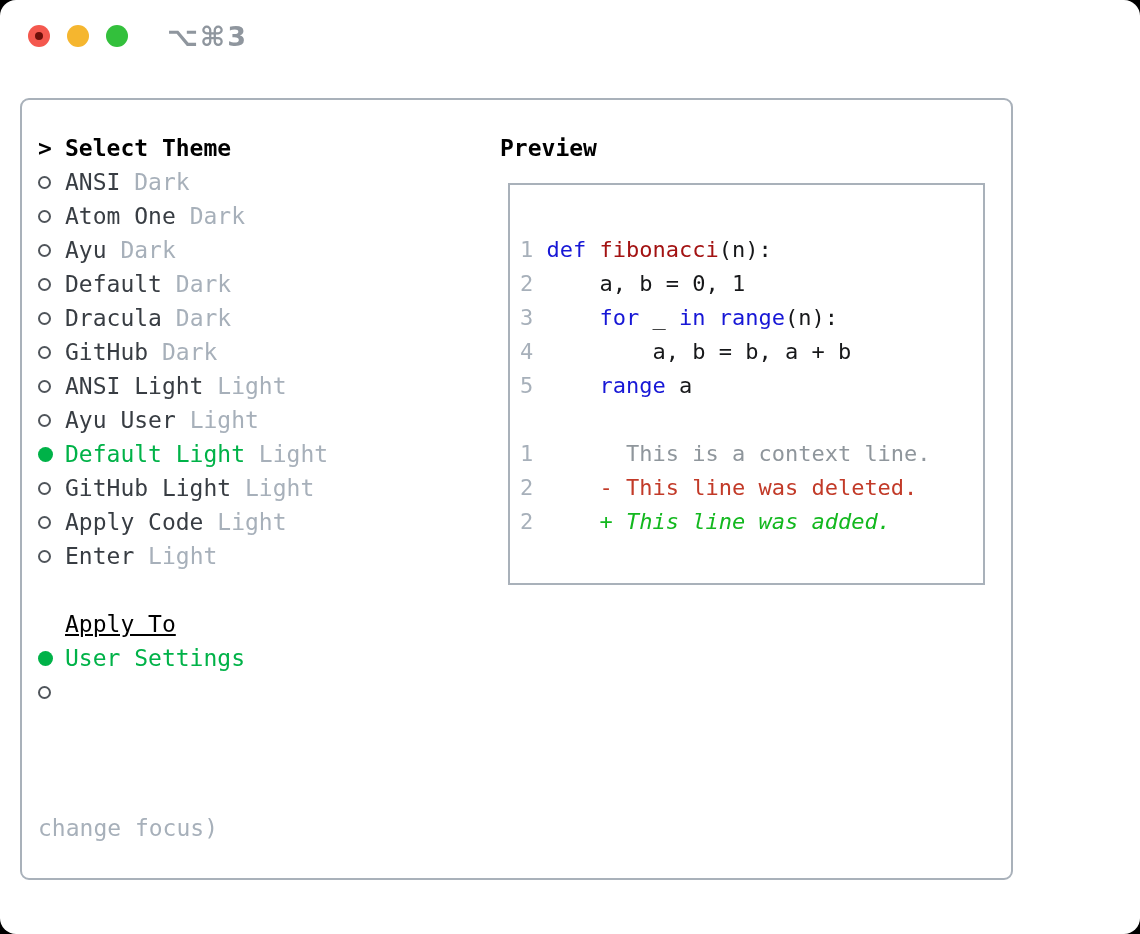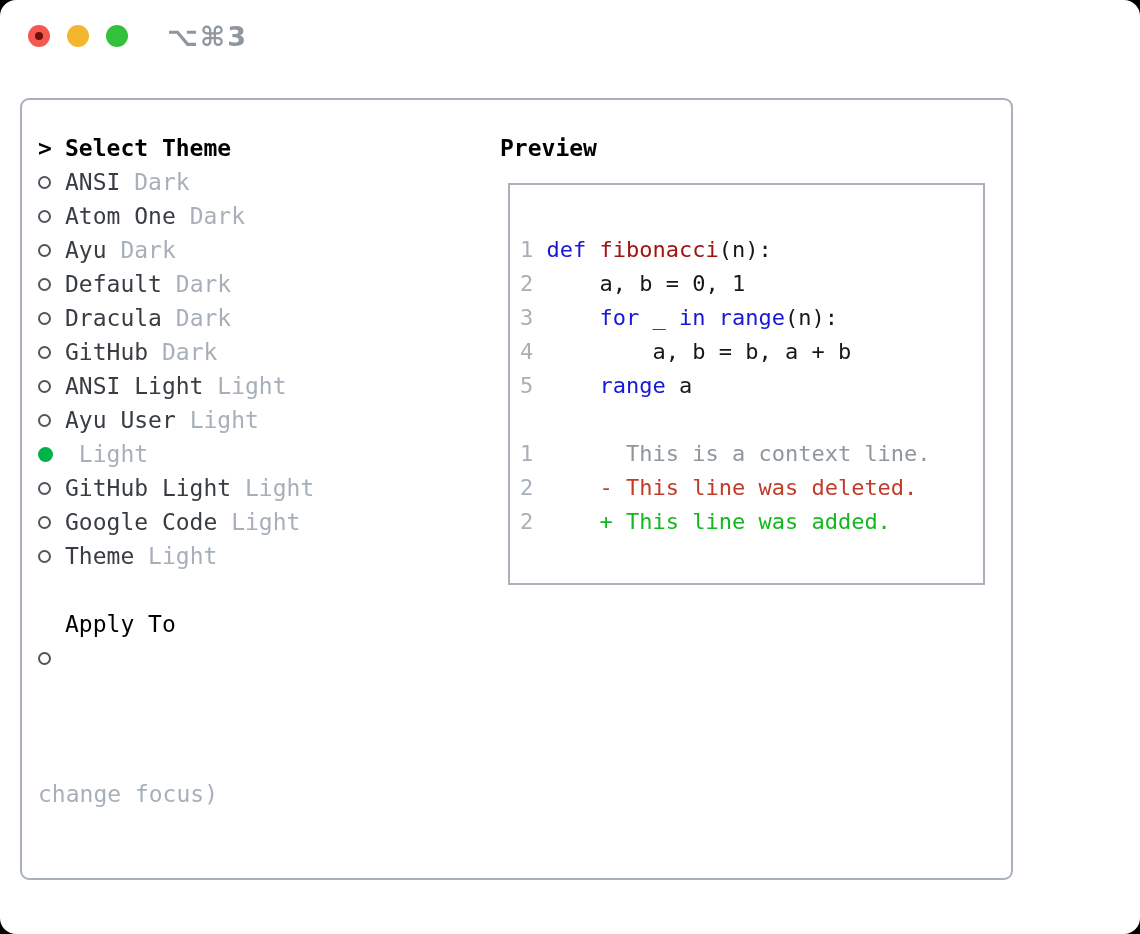--- a/index.html
+++ b/index.html
@@ -45,39 +45,39 @@
   .right-col{flex:1;}
   .row{display:flex;align-items:center;height:34px;white-space:pre;font-size:23px;color:var(--text-dark,#383d43);}
   .marker{display:inline-flex;align-items:center;width:27px;flex:0 0 27px;}
   .hdr{font-weight:bold;color:#000;}
   .hdr .marker{font-weight:bold;color:#000;}
   .bullet{width:13px;height:13px;border-radius:50%;border:2px solid var(--ring-gray,#50555b);display:inline-block;}
   .row.selected .bullet{width:15px;height:15px;border:none;background:var(--selected-green,#00b248);}
   .row.selected .t-name{color:var(--selected-green,#00b248);}
   .t-variant{color:var(--muted-gray,#a7b0ba);text-align:right;}
   .spacer{height:34px;}
-  .apply-hdr{color:#000;}
+  .apply-hdr{color:#000;text-decoration:underline;}
   .hint{font-size:23px;line-height:34px;color:var(--muted-gray,#a7b0ba);white-space:pre;}
   
   .preview-hdr{height:34px;display:flex;align-items:center;font-size:23px;font-weight:bold;color:#000;}
   .preview-box{
     margin-top:18px;margin-left:8px;
     width:477px;height:402px;
     border:2px solid var(--border-gray,#a9b1ba);
     padding:48px 0 0 10px;
     overflow:hidden;
   }
   .code-line{height:34px;line-height:34px;font-size:22px;white-space:pre;}
   .seg-num{color:var(--muted-gray,#a7b0ba);}
   .seg-plain{color:#17181a;}
   .seg-kw{color:var(--keyword-blue,#1717d6);}
   .seg-fn{color:var(--function-red,#a31212);}
   .seg-ctx{color:var(--context-gray,#8f969c);}
   .seg-del{color:var(--deleted-red,#c23a28);text-align:center;}
-  .seg-add{color:var(--added-green,#13b81f);}
+  .seg-add{color:var(--added-green,#13b81f);font-style:italic;}
 </style>
 </head>
 <body>
 
 <div class="window">
 
   <div class="titlebar">
     <div class="traffic">
       <span class="light red"></span>
       <span class="light yellow"></span>
@@ -96,34 +96,35 @@
 
       <div id="theme-list">
           <div class="row"><span class="marker"><span class="bullet"></span></span><span class="t-name">ANSI</span><span class="t-variant"> Dark</span></div>
           <div class="row"><span class="marker"><span class="bullet"></span></span><span class="t-name">Atom One</span><span class="t-variant"> Dark</span></div>
           <div class="row"><span class="marker"><span class="bullet"></span></span><span class="t-name">Ayu</span><span class="t-variant"> Dark</span></div>
           <div class="row"><span class="marker"><span class="bullet"></span></span><span class="t-name">Default</span><span class="t-variant"> Dark</span></div>
           <div class="row"><span class="marker"><span class="bullet"></span></span><span class="t-name">Dracula</span><span class="t-variant"> Dark</span></div>
           <div class="row"><span class="marker"><span class="bullet"></span></span><span class="t-name">GitHub</span><span class="t-variant"> Dark</span></div>
           <div class="row"><span class="marker"><span class="bullet"></span></span><span class="t-name">ANSI Light</span><span class="t-variant"> Light</span></div>
           <div class="row"><span class="marker"><span class="bullet"></span></span><span class="t-name">Ayu User</span><span class="t-variant"> Light</span></div>
-          <div class="row selected"><span class="marker"><span class="bullet"></span></span><span class="t-variant"> Light</span></div>
+          <div class="row selected"><span class="marker"><span class="bullet"></span></span><span class="t-name">Default Light</span><span class="t-variant"> Light</span></div>
           <div class="row"><span class="marker"><span class="bullet"></span></span><span class="t-name">GitHub Light</span><span class="t-variant"> Light</span></div>
-          <div class="row"><span class="marker"><span class="bullet"></span></span><span class="t-name">Google Code</span><span class="t-variant"> Light</span></div>
-          <div class="row"><span class="marker"><span class="bullet"></span></span><span class="t-name">Theme</span><span class="t-variant"> Light</span></div>
+          <div class="row"><span class="marker"><span class="bullet"></span></span><span class="t-name">Apply Code</span><span class="t-variant"> Light</span></div>
+          <div class="row"><span class="marker"><span class="bullet"></span></span><span class="t-name">Enter</span><span class="t-variant"> Light</span></div>
         </div>
 
       <div class="spacer"></div>
 
       <div class="row apply-hdr">
         <span class="marker"></span>
         <span>Apply To</span>
       </div>
 
       <div id="apply-list">
+          <div class="row selected"><span class="marker"><span class="bullet"></span></span><span class="t-name">User Settings</span></div>
           <div class="row"><span class="marker"><span class="bullet"></span></span></div>
         </div>
 
       <div class="spacer"></div>
 
       <div class="hint">
         <div>change focus)</div>
       </div>
     </div>
 

